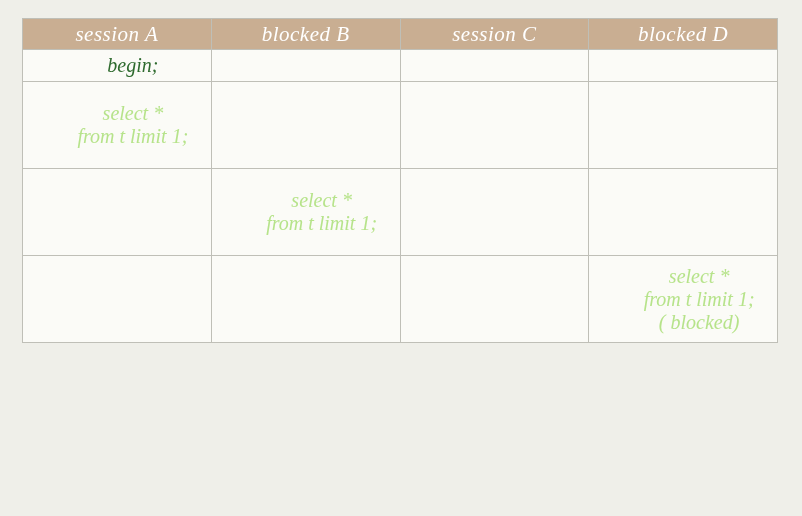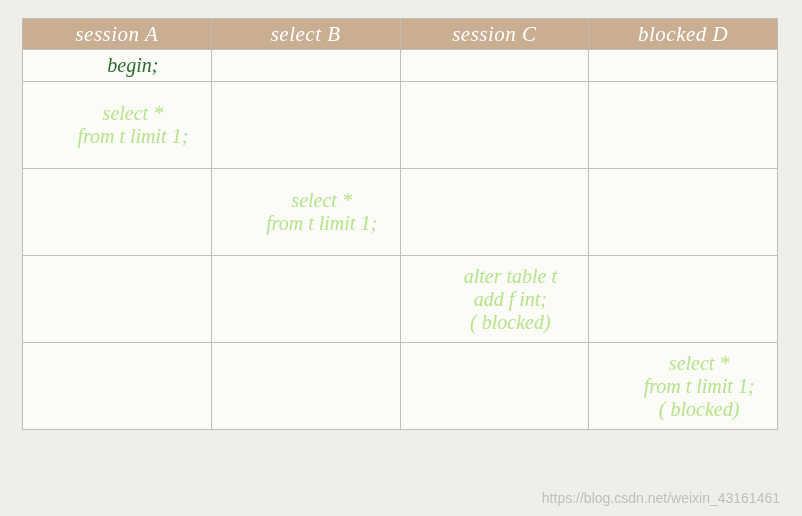--- a/index.html
+++ b/index.html
@@ -82,21 +82,21 @@
   }
 </style>
 </head>
 <body>
 
 <div class="page">
   <table class="grid">
     <thead>
       <tr>
         <th>session A</th>
-        <th>select B</th>
+        <th>blocked B</th>
         <th>session C</th>
         <th>blocked D</th>
       </tr>
     </thead>
     <tbody>
       <tr class="row-short">
         <td class="light-green">
           <div class="cell-pad">begin;</div>
         </td>
         <td></td>
@@ -117,34 +117,23 @@
         <td class="dark-green">
           <div class="cell-pad">select *
 from t limit 1;</div>
         </td>
         <td></td>
         <td></td>
       </tr>
       <tr>
         <td></td>
         <td></td>
-        <td class="dark-green">
-          <div class="cell-pad">alter table t
-add f int;
-( blocked)</div>
-        </td>
-        <td></td>
-      </tr>
-      <tr>
-        <td></td>
-        <td></td>
         <td></td>
         <td class="dark-green">
           <div class="cell-pad">select *
 from t limit 1;
 ( blocked)</div>
         </td>
       </tr>
     </tbody>
   </table>
 
-  <div class="watermark">https://blog.csdn.net/weixin_43161461</div>
 </div>
 
 </body></html>

